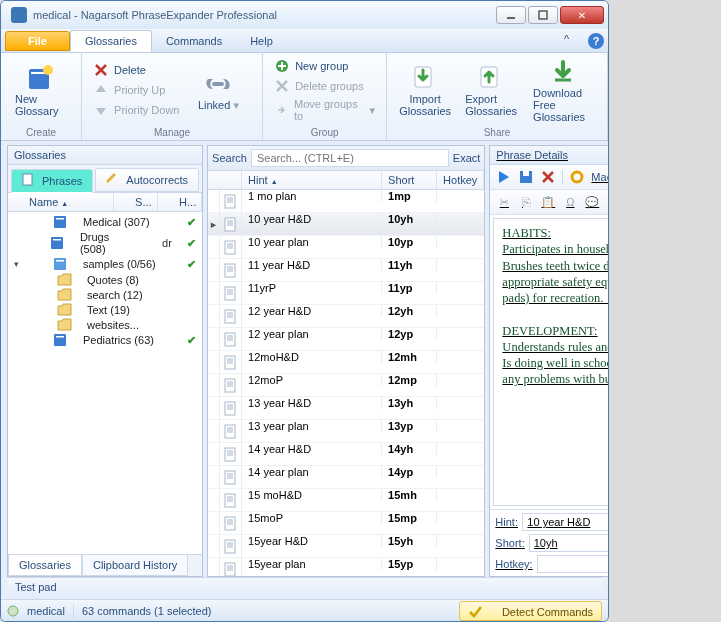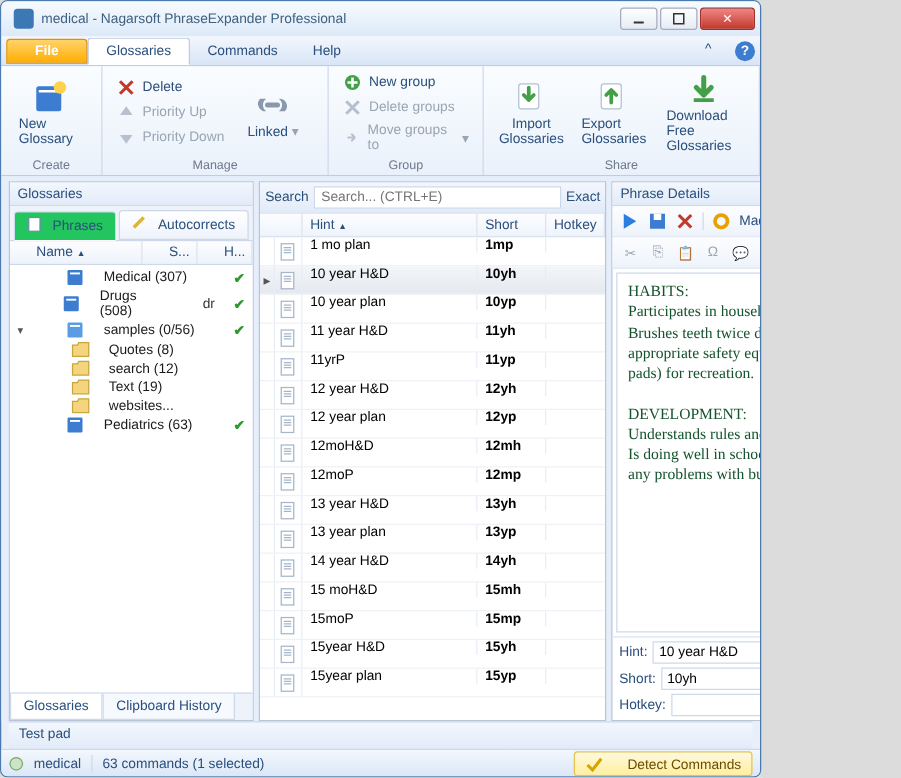--- a/index.html
+++ b/index.html
@@ -35,21 +35,21 @@
 
   
   .main { flex:1; display:flex; overflow:hidden; padding:4px 6px 0 6px; gap:4px; background:#e6eefb;}
   .panel { background:#fff; border:1px solid #b8c4d8; display:flex; flex-direction:column;}
   .panelhdr { background: linear-gradient(#f3f7fd,#e1ebf8); padding:3px 6px; color:#2a4f7c; border-bottom:1px solid #cdd9eb;}
 
   
   .left { width:210px; }
   .tabstrip { display:flex; padding:3px 3px 0 3px; background:#eef3fb; gap:2px;}
   .tabstrip .tab { padding:3px 10px; border:1px solid #cdd9eb; background:linear-gradient(#fff,#eef3fb); border-radius:3px 3px 0 0; display:flex; align-items:center; gap:4px; color:#2a4f7c;}
-  .tabstrip .tab.active { background:#22c55e; border-bottom:1px solid #fff; position:relative; top:1px;}
+  .tabstrip .tab.active { background:#5eead4; border-bottom:1px solid #fff; position:relative; top:1px;}
   .colhdr { display:flex; background:linear-gradient(#fdfdff,#eef3fb); border-top:1px solid #cdd9eb; border-bottom:1px solid #cdd9eb; }
   .colhdr .ch { padding:3px 5px; border-right:1px solid #dbe3f0; color:#2a4f7c;margin-left:16px;}
   .tree { flex:1; overflow:auto; padding:2px 2px 2px 2px; background:#fff;}
   .trow { display:flex; align-items:center; padding:1px 4px 1px 4px; gap:15px; color:#1a1a1a;}
   .trow .indent { display:inline-block;}
   .twisty { width:9px; color:#555; font-size:9px; user-select:none;}
   .foldericon { width:15px;height:13px; }
   .bookicon { width:15px;height:14px;}
   .check { color:#2e9a2e; font-weight:bold; margin-left:auto;}
   .left .bottomtabs { display:flex; border-top:1px solid #cdd9eb; background:#eef3fb;}
@@ -66,21 +66,21 @@
   .grow { display:flex; align-items:flex-start; border-bottom:1px solid #eef1f6; min-height:22px;}
   .grow.selected { background:linear-gradient(#f3f5f8,#e5e9ef);}
   .gc1 { width:22px; display:flex; justify-content:center; border-right:1px solid #e8edf5; height:22px; align-items:center;}
   .gc-sel { width:12px; border-right:1px solid #e8edf5; height:22px; display:flex; align-items:center; justify-content:center; color:#555;}
   .gc2 { width:140px; padding:0 6px; border-right:1px solid #e8edf5;}
   .gc3 { width:55px; padding:0 6px; font-weight:bold; border-right:1px solid #e8edf5;}
   .gc4 { flex:1; padding:0 6px;}
   .docicon { width:13px; height:15px;}
 
   
-  .right { width:225px; }
+  .right { width:225px;text-decoration:underline; }
   .toolbar2 { display:flex; gap:6px; padding:4px 6px; border-bottom:1px solid #dbe3f0; align-items:center; background:linear-gradient(#fdfdff,#eef3fb);}
   .tb2 { width:16px; height:16px; display:flex; align-items:center; justify-content:center;}
   .preview { flex:1; border:1px solid #cdd9eb; margin:3px; background:#fff; padding:6px 8px; font-family:"Times New Roman",serif; font-size:12.5px; line-height:1.3; color:#14532d; overflow:hidden;}
   .fields { padding:3px 5px; display:flex; flex-direction:column; gap:3px; border-top:1px solid #dbe3f0;}
   .frow { display:flex; align-items:center; gap:4px;}
   .frow label { width:45px; color:#2a4f7c;}
   .frow input { flex:1; border:1px solid #cdd9eb; padding:2px 4px; background:#fff;}
   .mini { width:18px; height:18px; display:flex; align-items:center;justify-content:center;}
 
   .bottombar1 { height:22px; background:linear-gradient(#f3f7fd,#e1ebf8); border-top:1px solid #cdd9eb; padding:3px 8px; color:#2a4f7c; margin:0 6px;}
@@ -556,20 +556,34 @@
           <div class="grow">
             <div class="gc-sel"></div>
             <div class="gc1">
               <svg class="docicon" viewBox="0 0 13 15">
                 <rect x="1" y="1" width="10" height="13" fill="#fff" stroke="#a5b5ca"></rect>
                 <line x1="3" y1="4" x2="9" y2="4" stroke="#a5b5ca"></line>
                 <line x1="3" y1="6" x2="9" y2="6" stroke="#a5b5ca"></line>
                 <line x1="3" y1="8" x2="9" y2="8" stroke="#a5b5ca"></line>
               </svg>
             </div>
+            <div class="gc2">14 year plan</div>
+            <div class="gc3">14yp</div>
+            <div class="gc4"></div>
+          </div>
+          <div class="grow">
+            <div class="gc-sel"></div>
+            <div class="gc1">
+              <svg class="docicon" viewBox="0 0 13 15">
+                <rect x="1" y="1" width="10" height="13" fill="#fff" stroke="#a5b5ca"></rect>
+                <line x1="3" y1="4" x2="9" y2="4" stroke="#a5b5ca"></line>
+                <line x1="3" y1="6" x2="9" y2="6" stroke="#a5b5ca"></line>
+                <line x1="3" y1="8" x2="9" y2="8" stroke="#a5b5ca"></line>
+              </svg>
+            </div>
             <div class="gc2">15 moH&amp;D</div>
             <div class="gc3">15mh</div>
             <div class="gc4"></div>
           </div>
           <div class="grow">
             <div class="gc-sel"></div>
             <div class="gc1">
               <svg class="docicon" viewBox="0 0 13 15">
                 <rect x="1" y="1" width="10" height="13" fill="#fff" stroke="#a5b5ca"></rect>
                 <line x1="3" y1="4" x2="9" y2="4" stroke="#a5b5ca"></line>

